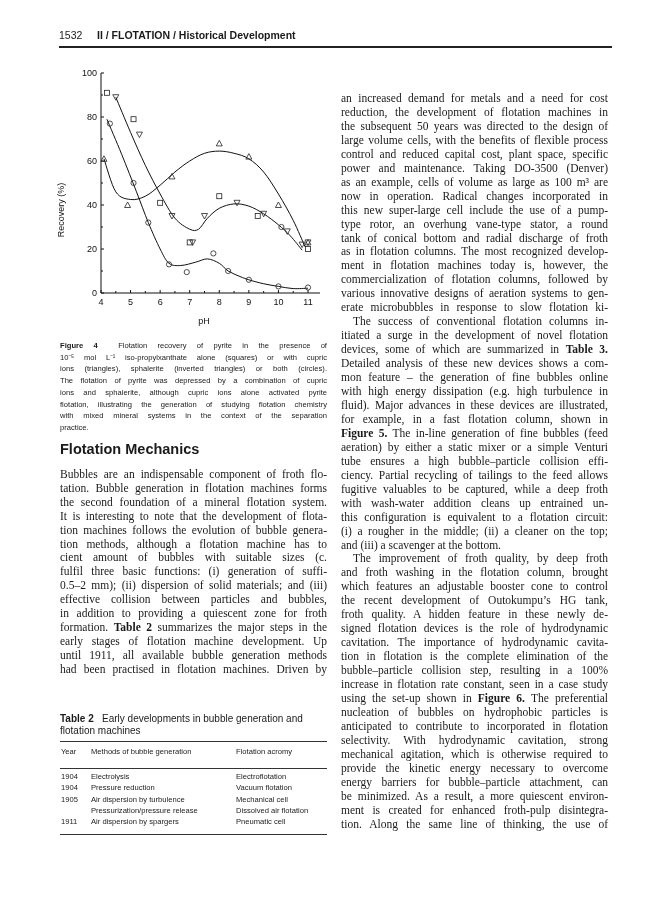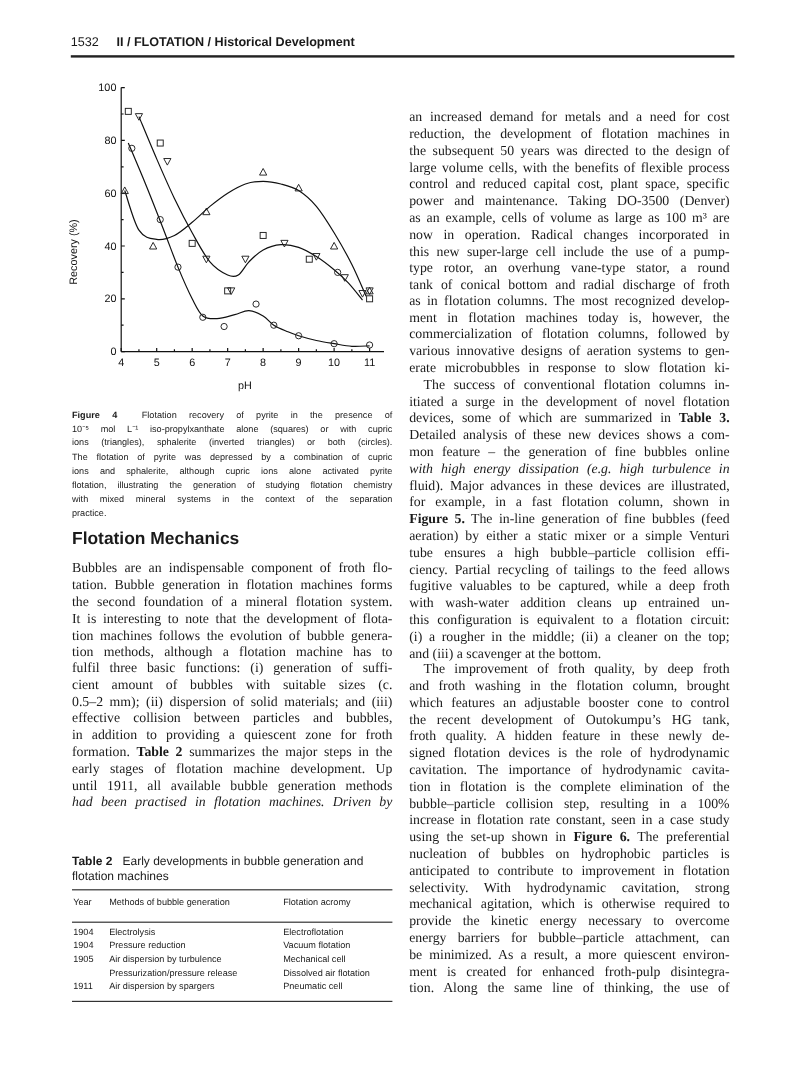--- a/index.html
+++ b/index.html
@@ -148,29 +148,29 @@
 
 <div class="sec-title">Flotation Mechanics</div>
 
 <div class="body-l" id="bodyl">
     <div style="text-align-last: justify;">Bubbles are an indispensable component of froth flo-</div>
     <div style="text-align-last: justify;">tation. Bubble generation in flotation machines forms</div>
     <div style="text-align-last: justify;">the second foundation of a mineral flotation system.</div>
     <div style="text-align-last: justify;">It is interesting to note that the development of flota-</div>
     <div style="text-align-last: justify;">tion machines follows the evolution of bubble genera-</div>
     <div style="text-align-last: justify;">tion methods, although a flotation machine has to</div>
+    <div style="text-align-last: justify;">cient amount of bubbles with suitable sizes (c.</div>
     <div style="text-align-last: justify;">fulfil three basic functions: (i) generation of suffi-</div>
-    <div style="text-align-last: justify;">cient amount of bubbles with suitable sizes (c.</div>
     <div style="text-align-last: justify;">0.5–2 mm); (ii) dispersion of solid materials; and (iii)</div>
     <div style="text-align-last: justify;">effective collision between particles and bubbles,</div>
     <div style="text-align-last: justify;">in addition to providing a quiescent zone for froth</div>
     <div style="text-align-last: justify;"><span>formation. </span><span class="bold">Table 2</span><span> summarizes the major steps in the</span></div>
     <div style="text-align-last: justify;">early stages of flotation machine development. Up</div>
     <div style="text-align-last: justify;">until 1911, all available bubble generation methods</div>
-    <div style="text-align-last: justify; font-style: italic;">had been practised in flotation machines. Driven by</div>
+    <div style="text-align-last: justify;">had been practised in flotation machines. Driven by</div>
   </div>
 
 <div class="tbl-cap">
   <b>Table 2</b>&nbsp;&nbsp;&nbsp;<span>Early developments in bubble generation and flotation machines</span>
 </div>
 <div class="tbl-rule-top"></div>
 <div class="tbl" id="tbl">
     <div class="row hrow">
       <span class="c1">Year</span>
       <span class="c2">Methods of bubble generation</span>
@@ -221,21 +221,21 @@
     <div style="text-align-last: justify;">as in flotation columns. The most recognized develop-</div>
     <div style="text-align-last: justify;">ment in flotation machines today is, however, the</div>
     <div style="text-align-last: justify;">commercialization of flotation columns, followed by</div>
     <div style="text-align-last: justify;">various innovative designs of aeration systems to gen-</div>
     <div style="text-align-last: justify;">erate microbubbles in response to slow flotation ki-</div>
     <div style="text-align-last: justify; text-indent: 12px;">The success of conventional flotation columns in-</div>
     <div style="text-align-last: justify;">itiated a surge in the development of novel flotation</div>
     <div style="text-align-last: justify;"><span>devices, some of which are summarized in </span><span class="bold">Table 3.</span></div>
     <div style="text-align-last: justify;">Detailed analysis of these new devices shows a com-</div>
     <div style="text-align-last: justify;">mon feature – the generation of fine bubbles online</div>
-    <div style="text-align-last: justify; font-style: italic;">with high energy dissipation (e.g. high turbulence in</div>
+    <div style="text-align-last: justify;">with high energy dissipation (e.g. high turbulence in</div>
     <div style="text-align-last: justify;">fluid). Major advances in these devices are illustrated,</div>
     <div style="text-align-last: justify;">for example, in a fast flotation column, shown in</div>
     <div style="text-align-last: justify;"><span class="bold">Figure 5.</span><span> The in-line generation of fine bubbles (feed</span></div>
     <div style="text-align-last: justify;">aeration) by either a static mixer or a simple Venturi</div>
     <div style="text-align-last: justify;">tube ensures a high bubble–particle collision effi-</div>
     <div style="text-align-last: justify;">ciency. Partial recycling of tailings to the feed allows</div>
     <div style="text-align-last: justify;">fugitive valuables to be captured, while a deep froth</div>
     <div style="text-align-last: justify;">with wash-water addition cleans up entrained un-</div>
     <div style="text-align-last: justify;">this configuration is equivalent to a flotation circuit:</div>
     <div style="text-align-last: justify;">(i) a rougher in the middle; (ii) a cleaner on the top;</div>
@@ -245,21 +245,21 @@
     <div style="text-align-last: justify;">which features an adjustable booster cone to control</div>
     <div style="text-align-last: justify;">the recent development of Outokumpu’s HG tank,</div>
     <div style="text-align-last: justify;">froth quality. A hidden feature in these newly de-</div>
     <div style="text-align-last: justify;">signed flotation devices is the role of hydrodynamic</div>
     <div style="text-align-last: justify;">cavitation. The importance of hydrodynamic cavita-</div>
     <div style="text-align-last: justify;">tion in flotation is the complete elimination of the</div>
     <div style="text-align-last: justify;">bubble–particle collision step, resulting in a 100%</div>
     <div style="text-align-last: justify;">increase in flotation rate constant, seen in a case study</div>
     <div style="text-align-last: justify;"><span>using the set-up shown in </span><span class="bold">Figure 6.</span><span> The preferential</span></div>
     <div style="text-align-last: justify;">nucleation of bubbles on hydrophobic particles is</div>
-    <div style="text-align-last: justify;">anticipated to contribute to improvement in flotation</div>
+    <div style="text-align-last: justify;">anticipated to contribute to incorporated in flotation</div>
     <div style="text-align-last: justify;">selectivity. With hydrodynamic cavitation, strong</div>
     <div style="text-align-last: justify;">mechanical agitation, which is otherwise required to</div>
     <div style="text-align-last: justify;">provide the kinetic energy necessary to overcome</div>
     <div style="text-align-last: justify;">energy barriers for bubble–particle attachment, can</div>
     <div style="text-align-last: justify;">be minimized. As a result, a more quiescent environ-</div>
     <div style="text-align-last: justify;">ment is created for enhanced froth-pulp disintegra-</div>
     <div style="text-align-last: justify;">tion. Along the same line of thinking, the use of</div>
   </div>
 
 </body></html>

